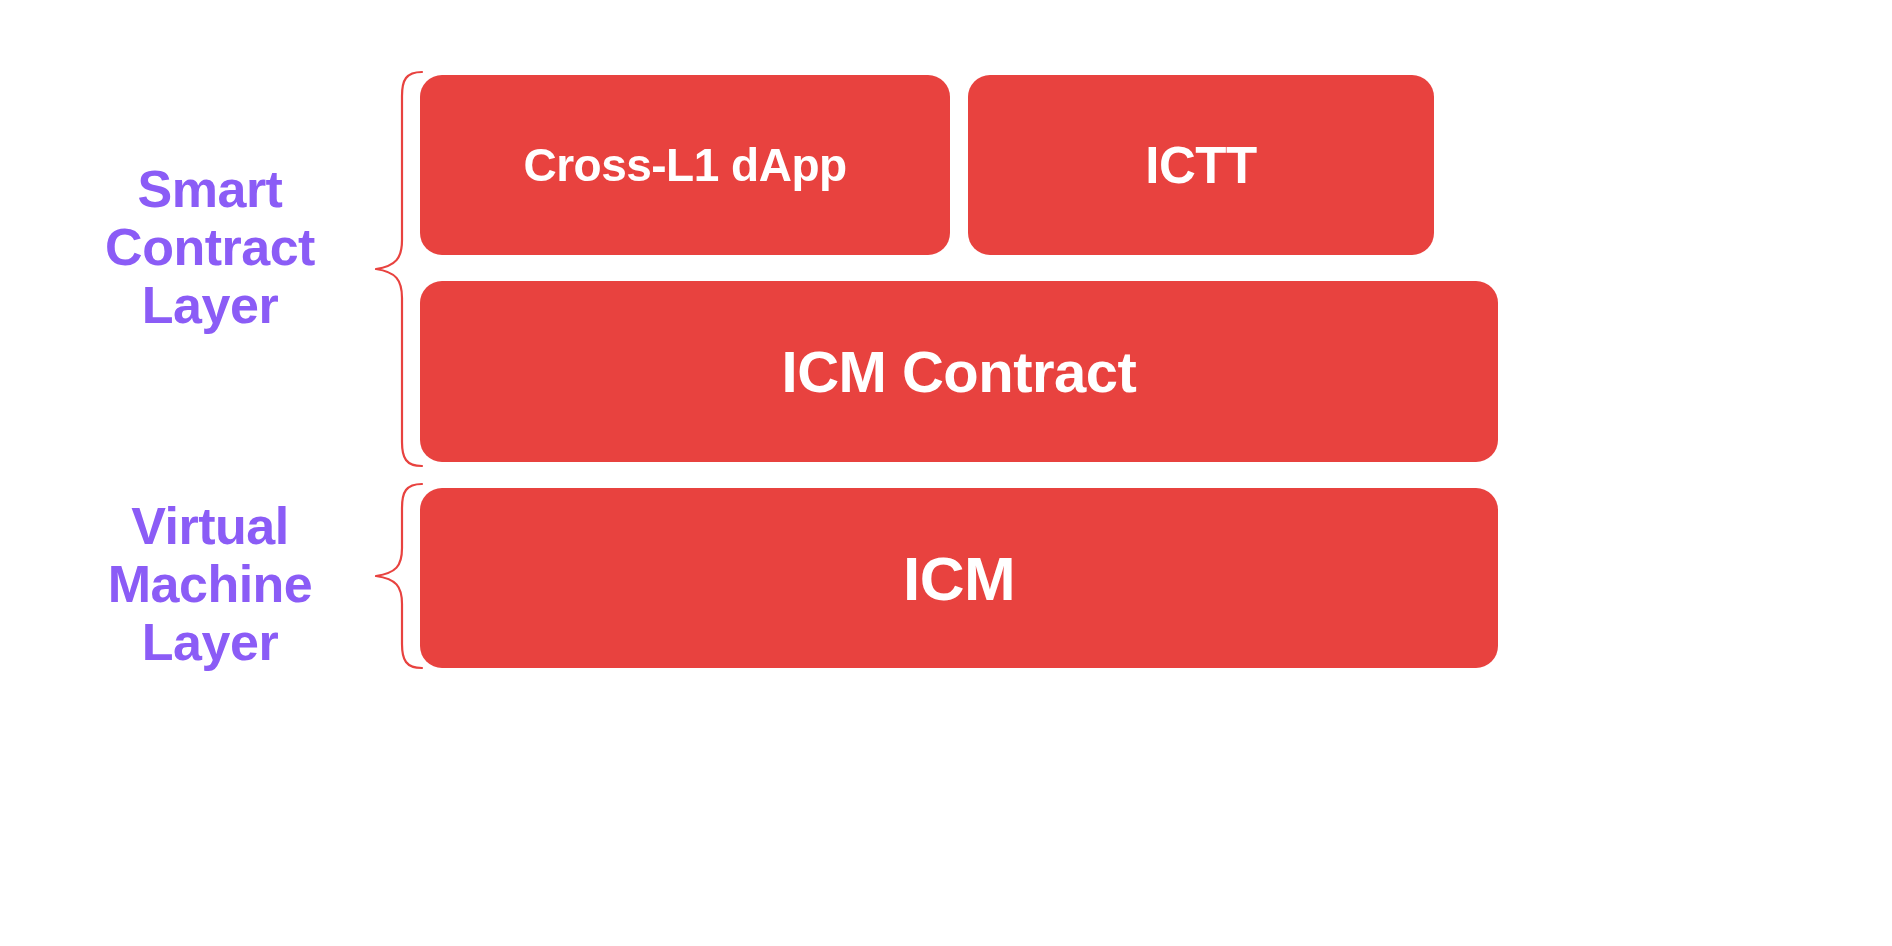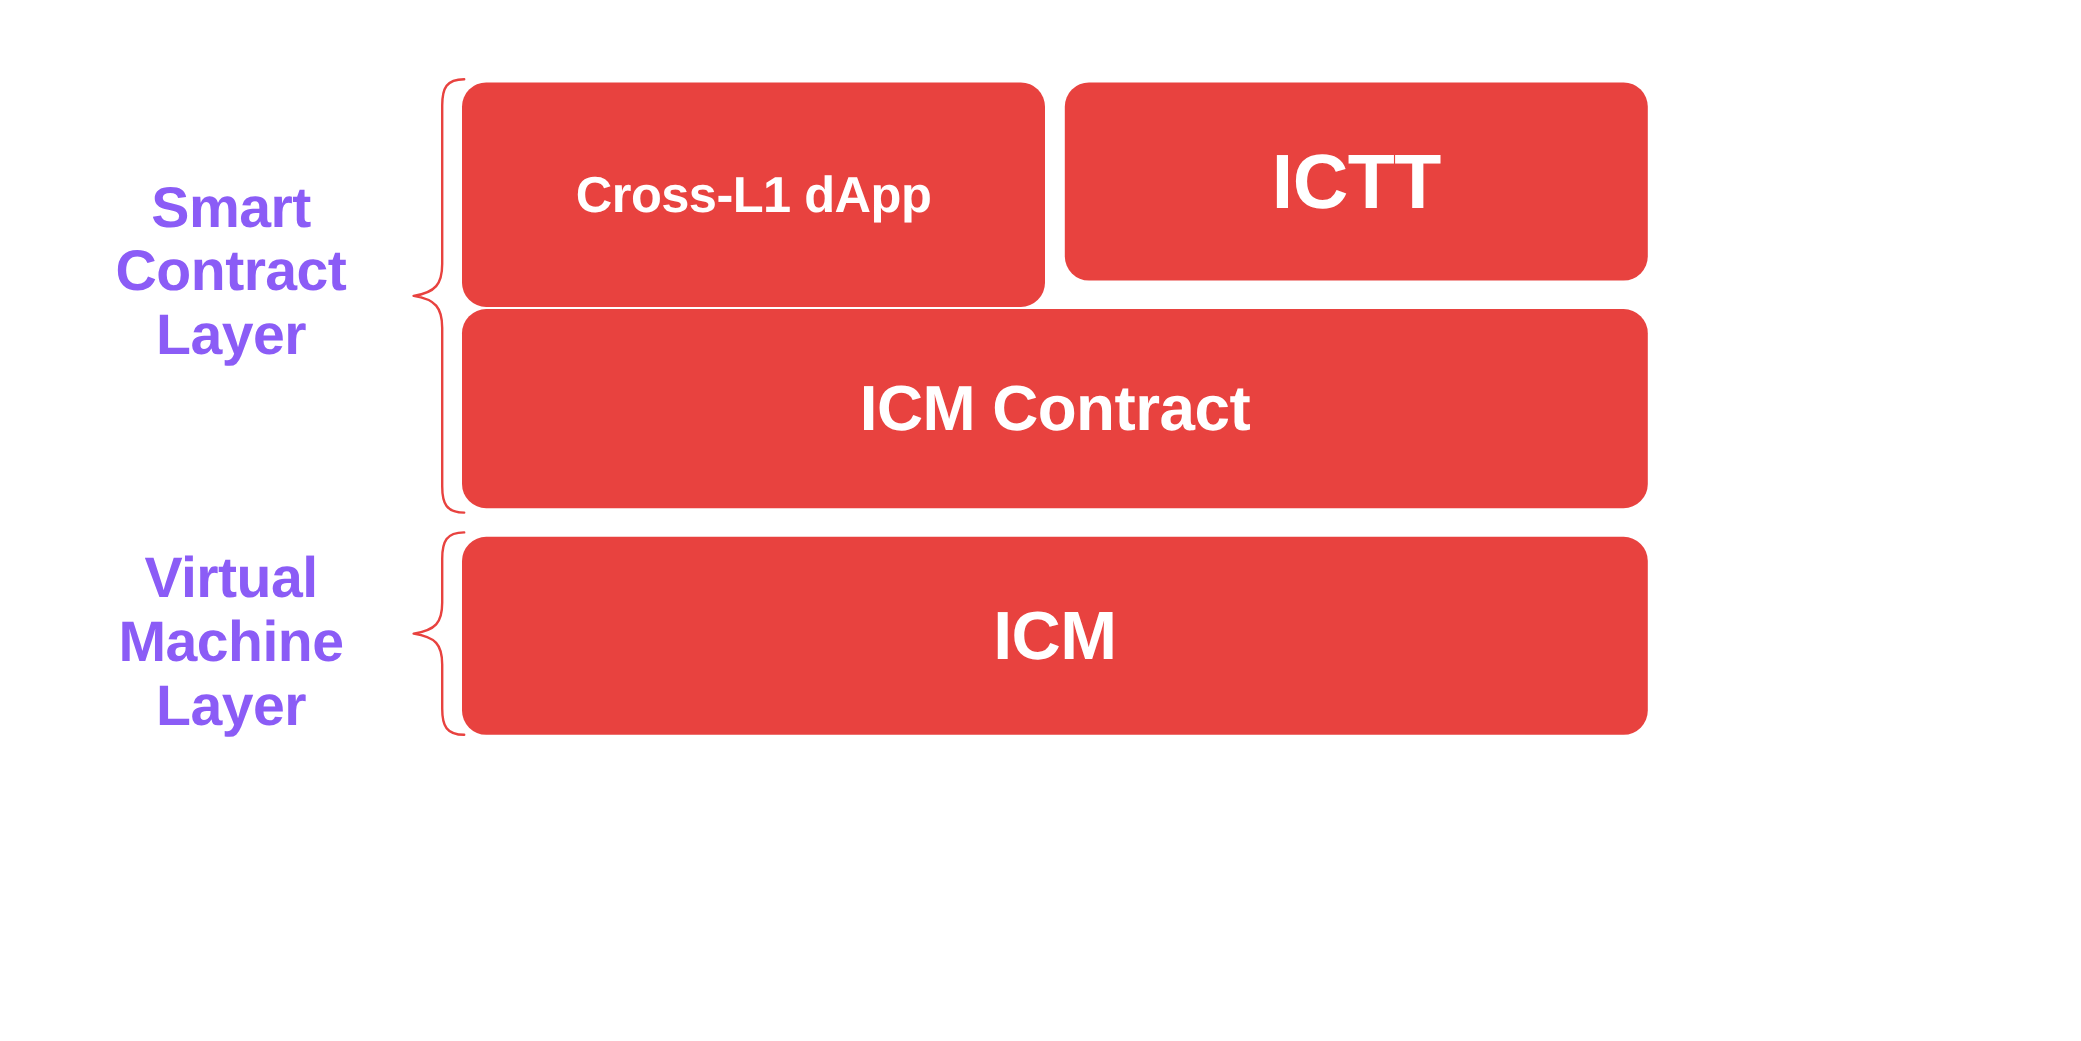--- a/index.html
+++ b/index.html
@@ -77,29 +77,29 @@
     color: #ffffff;
     font-weight: 700;
     letter-spacing: -0.5px;
     text-align: center;
     box-sizing: border-box;
   }
   #block-cross-l1-dapp {
     left: 420px;
     top: 75px;
     width: 530px;
-    height: 204px;
+    height: 180px;
     font-size: 46px;
   }
   #block-ictt {
     left: 968px;
     top: 75px;
-    width: 530px;
+    width: 466px;
     height: 180px;
-    font-size: 70px;
+    font-size: 51px;
   }
   #block-icm-contracts {
     left: 420px;
     top: 281px;
     width: 1078px;
     height: 181px;
     font-size: 58px;
   }
   #block-icm {
     left: 420px;

